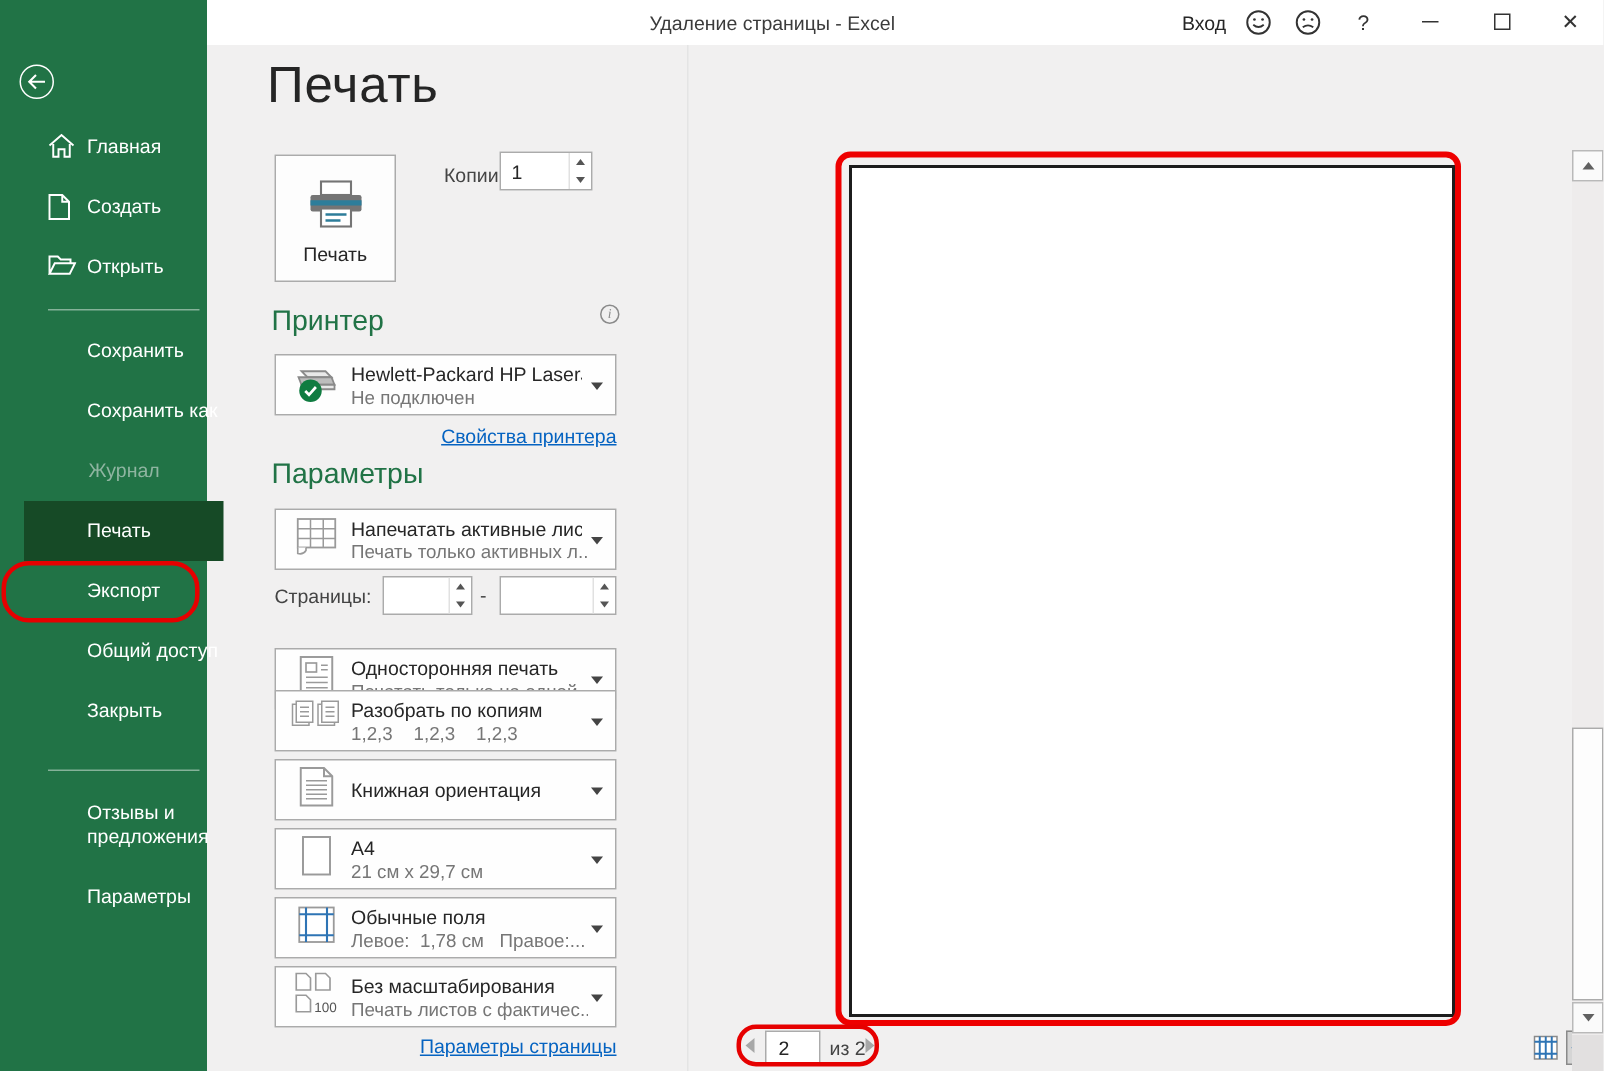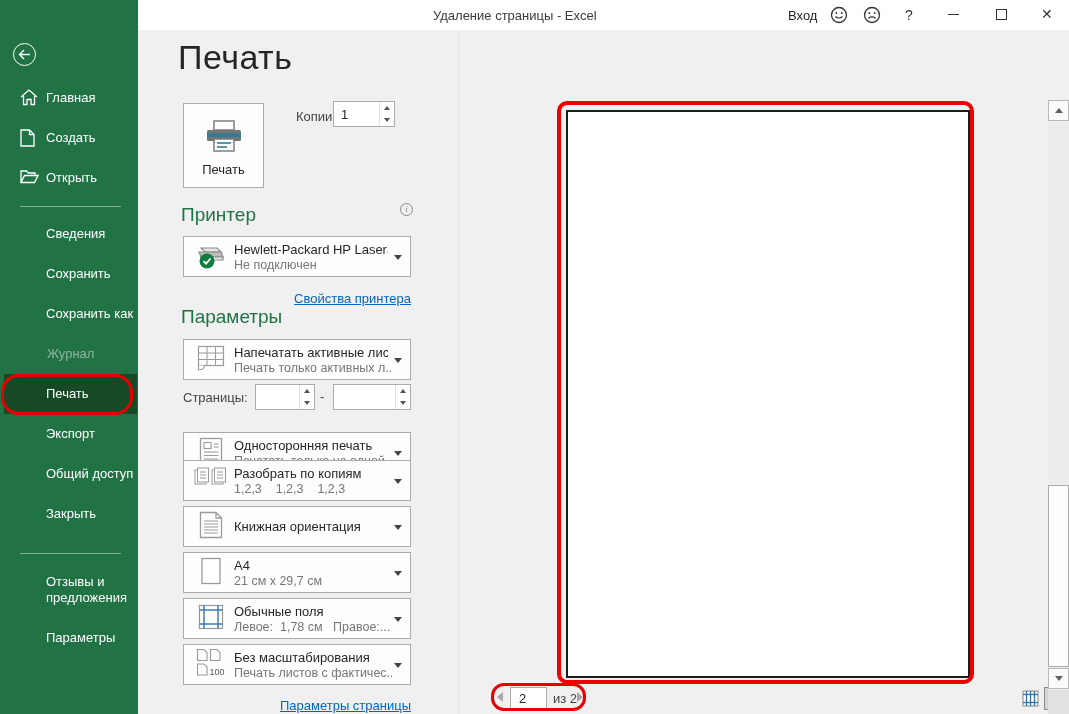--- a/index.html
+++ b/index.html
@@ -13,21 +13,21 @@
   .tb-signin { position:absolute; left:650px; top:8px; font-size:13px; color:#262626; cursor:pointer; }
   .tb-ico { position:absolute; top:6px; width:18px; height:18px; color:#333; }
   .tb-q { position:absolute; left:767px; top:7px; font-size:14px; color:#333; }
   .tb-min { position:absolute; left:810px; top:14px; width:11px; height:1px; background:#333; }
   .tb-max { position:absolute; left:858px; top:9px; width:11px; height:11px; border:1px solid #333; }
   .tb-close { position:absolute; left:903px; top:6px; font-size:14px; color:#333; }
 
   
   .sidebar { position:absolute; left:0; top:0; width:138px; height:714px; background:#217346; color:#fff; }
   .back-btn { position:absolute; left:13px; top:43px; width:23px; height:23px; border:1.5px solid #fff; border-radius:50%; display:flex; align-items:center; justify-content:center; cursor:pointer; }
-  .nav { position:absolute; left:4px; top:78px; width:133px; }
+  .nav { position:absolute; left:16px; top:78px; width:133px; }
   .nav-item { position:relative; height:40px; display:flex; align-items:center; padding-left:42px; font-size:13px; color:#fff; cursor:pointer; line-height:16px; }
   .nav-item .nav-ic { position:absolute; left:16px; top:50%; transform:translateY(-50%); width:18px; height:18px; }
   .nav-spacer-sm { height:16px; position:relative; }
   .nav-spacer-sm::after { content:""; position:absolute; left:16px; right:16px; top:8px; height:1px; background:rgba(255,255,255,.45); }
   .nav-spacer-lg { height:29px; position:relative; }
   .nav-spacer-lg::after { content:""; position:absolute; left:16px; right:16px; top:19px; height:1px; background:rgba(255,255,255,.45); }
   .nav-item.disabled { color:#8fb5a1; cursor:default;padding-left:43px; }
   .nav-item.sel { background:#164a26; }
   .nav-item.tall { height:54px; }
   .nav-item.last { height:42px; }
@@ -50,21 +50,21 @@
   .sec-heading { position:absolute; font-size:19px; color:#217346;text-align:right; }
   .info-icon { position:absolute; left:400px; top:203px; width:13px; height:13px; border:1px solid #8a8a8a; border-radius:50%; color:#8a8a8a; font-size:9px; line-height:11px; text-align:center; font-style:italic; font-family:"Liberation Serif",serif; }
 
   .dd { position:absolute; left:183px; width:228px; height:41px; background:#fefefe; border:1px solid #ababab; cursor:pointer; }
   .dd-ic { position:absolute; left:9px; top:50%; transform:translateY(-50%); width:36px; text-align:center; }
   .dd-title { position:absolute; left:50px; top:5px; right:22px; font-size:13px; color:#262626; white-space:nowrap; overflow:hidden; }
   .dd-sub { position:absolute; left:50px; top:21px; right:18px; font-size:12.5px; color:#767676; white-space:pre; overflow:hidden; }
   .dd.single .dd-title { top:12px; }
   .dd-caret { position:absolute; right:8px; top:18px; width:0; height:0; border-left:4px solid transparent; border-right:4px solid transparent; border-top:5px solid #444; }
 
-  .link { position:absolute; font-size:13px; color:#0563c1; text-decoration:underline; cursor:pointer; white-space:nowrap;margin-top:8px; }
+  .link { position:absolute; font-size:13px; color:#0563c1; text-decoration:underline; cursor:pointer; white-space:nowrap; }
 
   .pages-label { position:absolute; left:183px; top:390px; font-size:13px; color:#444; }
   .pages-dash { position:absolute; left:320px; top:389px; font-size:13px; color:#444; }
 
   
   .divider-v { position:absolute; left:458px; top:30px; width:1px; height:684px; background:#e4e4e4; }
   .preview-ring { position:absolute; left:557px; top:101px; width:417px; height:583px; border:4px solid #ee0000; border-radius:10px; pointer-events:none; }
   .preview-page { position:absolute; left:566px; top:110px; width:404px; height:568px; background:#fff; border:2px solid #1c1c1c; }
   .pg-nav-ring { position:absolute; left:491px; top:683px; width:95px; height:28px; border:3px solid #e60000; border-radius:13px; pointer-events:none; }
   .pg-arrow { position:absolute; top:692px; width:0; height:0; cursor:pointer; }
@@ -139,23 +139,20 @@
       </div>
       <div class="nav-item">
         <span class="nav-ic">
           <svg width="19" height="15" viewBox="0 0 19 15">
               <path d="M1 13.5 V2 H6.5 L8.5 4 H15 V6.5 M1 13.5 L4.5 6.5 H18 L14.5 13.5 Z" fill="none" stroke="#fff" stroke-width="1.3"></path>
             </svg>
         </span>
         <span>Открыть</span>
       </div>
       <div class="nav-spacer-sm"></div>
-      <div class="nav-item">
-          <span>Сведения</span>
-        </div>
       <div class="nav-item">
           <span>Сохранить</span>
         </div>
       <div class="nav-item">
           <span>Сохранить как</span>
         </div>
       <div class="nav-item disabled">
           <span>Журнал</span>
         </div>
       <div class="nav-item sel">

